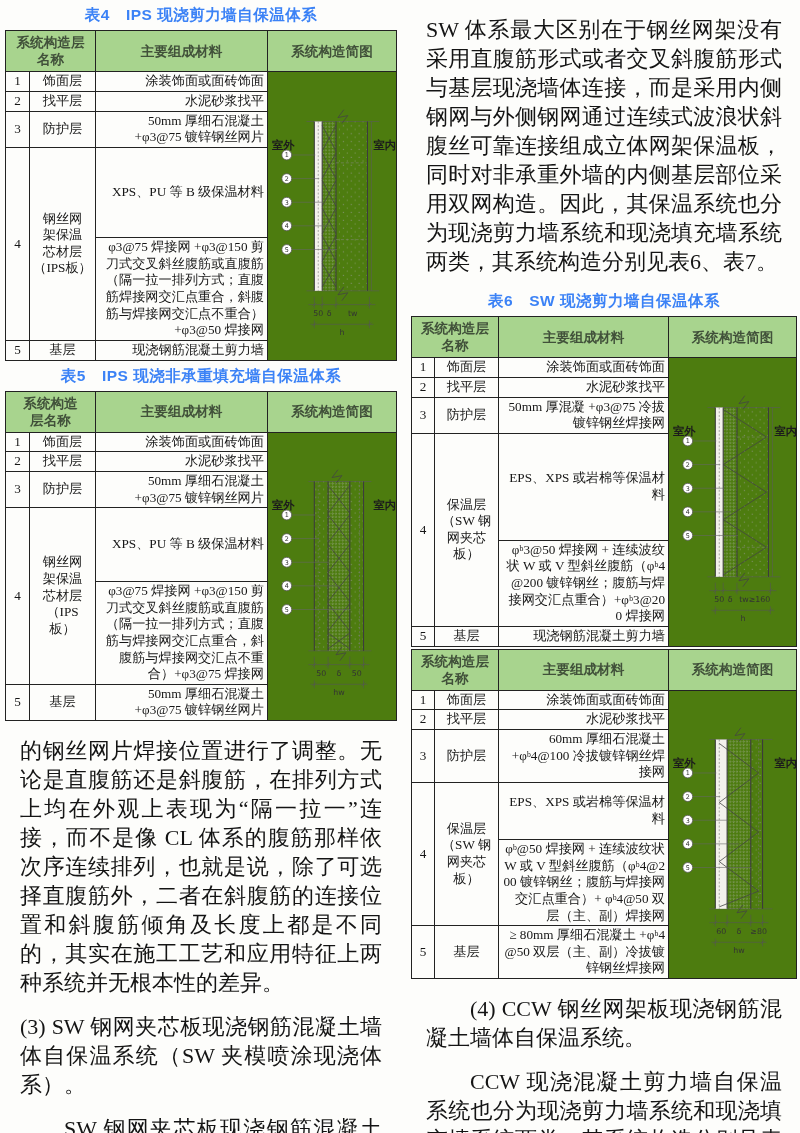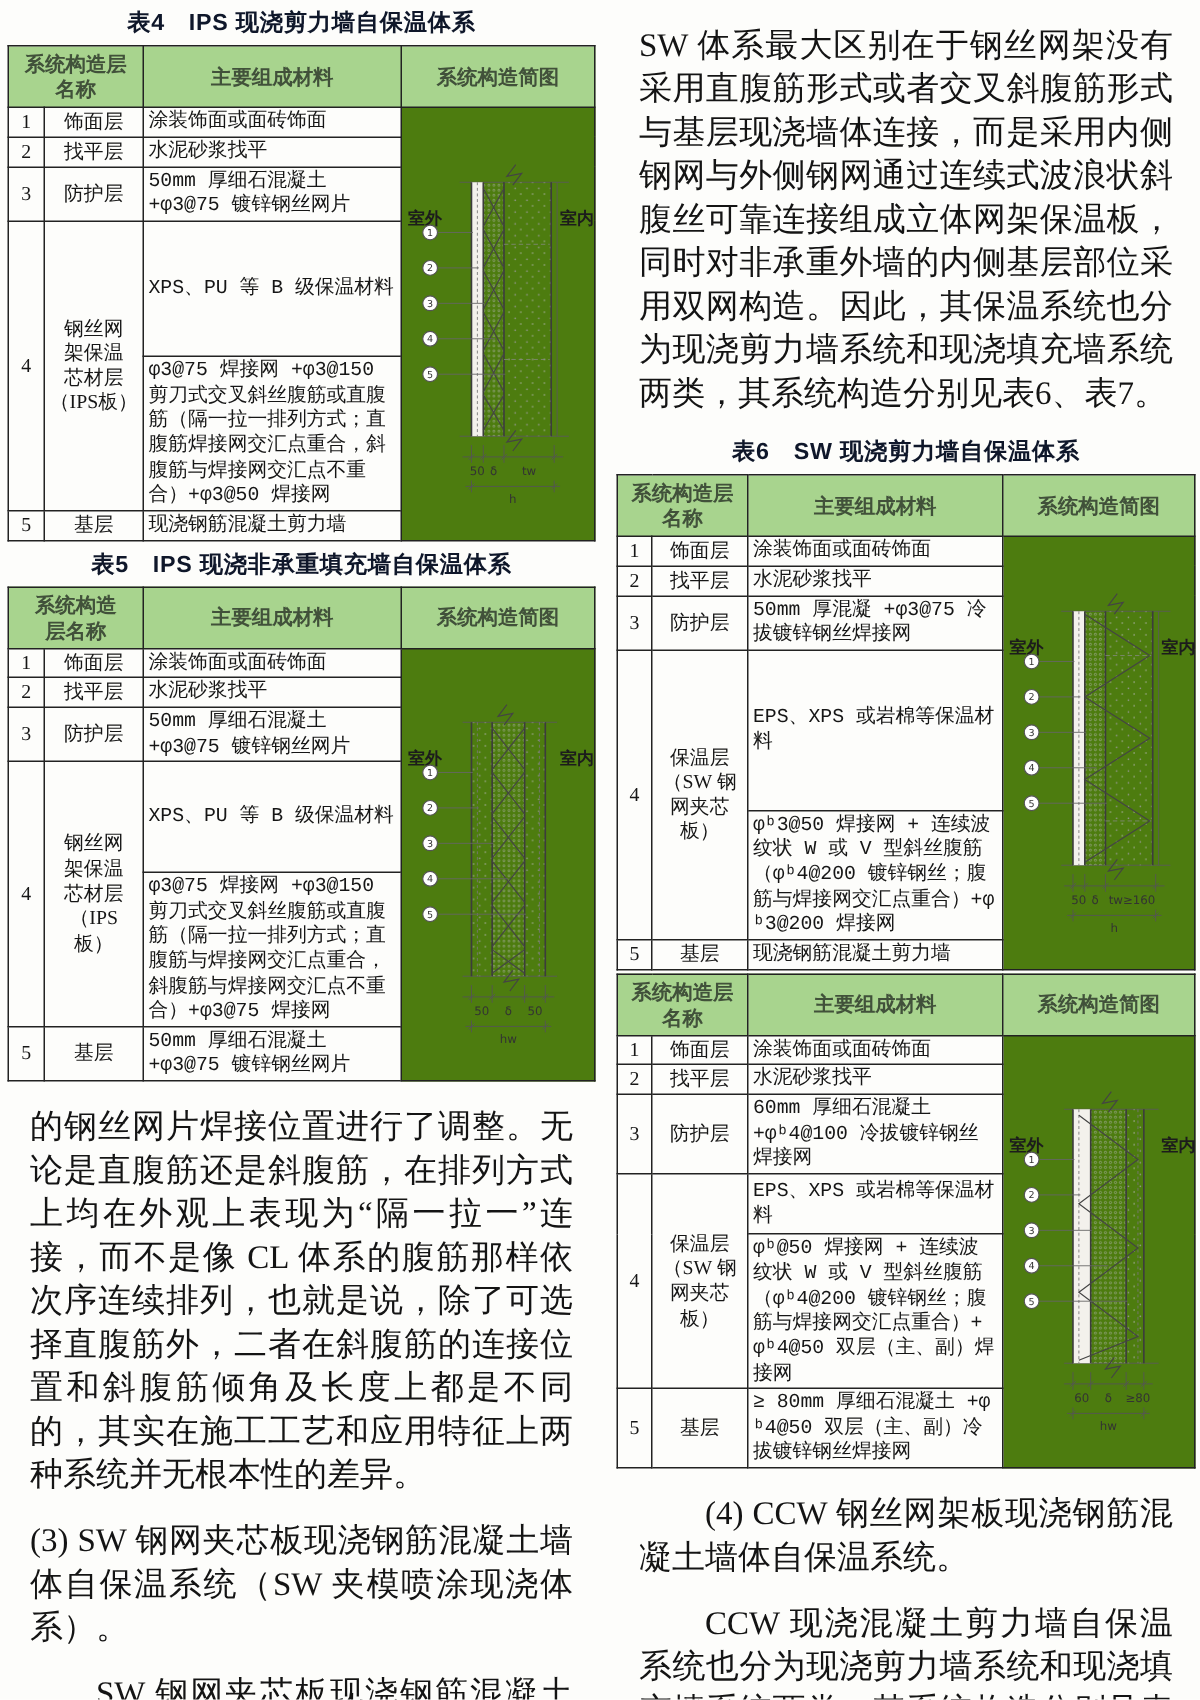--- a/index.html
+++ b/index.html
@@ -8,42 +8,42 @@
     overflow:hidden;
     font-family:"Liberation Serif","DejaVu Serif",serif;
     color:#161616;
   }
   .col{position:absolute;top:0;}
   .col-left{left:5px;width:392px;}
   .col-right{left:411px;width:386px;}
 
   .tbl-title{
     text-align:center;font-weight:bold;font-size:15.5px;
-    margin:5px 0 4px 0;letter-spacing:.5px;color:#0f172a;
+    margin:5px 0 4px 0;letter-spacing:.5px;color:#3b82f6;
     font-family:"Liberation Sans","DejaVu Sans",sans-serif;
   }
   table.doc-table{
     width:100%;border-collapse:collapse;table-layout:fixed;
     margin-bottom:2px;
     padding-left:40px;
   }
   table.doc-table th, table.doc-table td{
     border:1.6px solid #222;
     font-size:13.2px;line-height:1.26;
     padding:1px 3px;vertical-align:middle;
     white-space:pre-line;word-break:break-all;
   }
   table.doc-table th{
     background:#a8d48e;color:#41513a;font-weight:bold;
     font-size:13.6px;text-align:center;padding:3px 2px;
     font-family:"Liberation Sans","DejaVu Sans",sans-serif;
   }
   td.no{text-align:center;}
   td.nm{text-align:center;font-family:Liberation Serif, serif;}
-  td.mat{text-align:left;font-family:Liberation Mono, monospace;}
+  td.mat{text-align:right;}
   td.diag{vertical-align:middle;text-align:center;padding:2px 1px;background:#4d7c0f;}
   .diag svg{display:block;margin:0 auto;}
 
   .bodytext p{
     margin:15px;font-size:22px;line-height:29px;text-align:justify;
     color:#141414;
   }
   .bodytext p.indent{text-indent:2em;}
   .bodytext{margin-top:8px;}
   .col-right .bodytext{margin-top:4px;}

